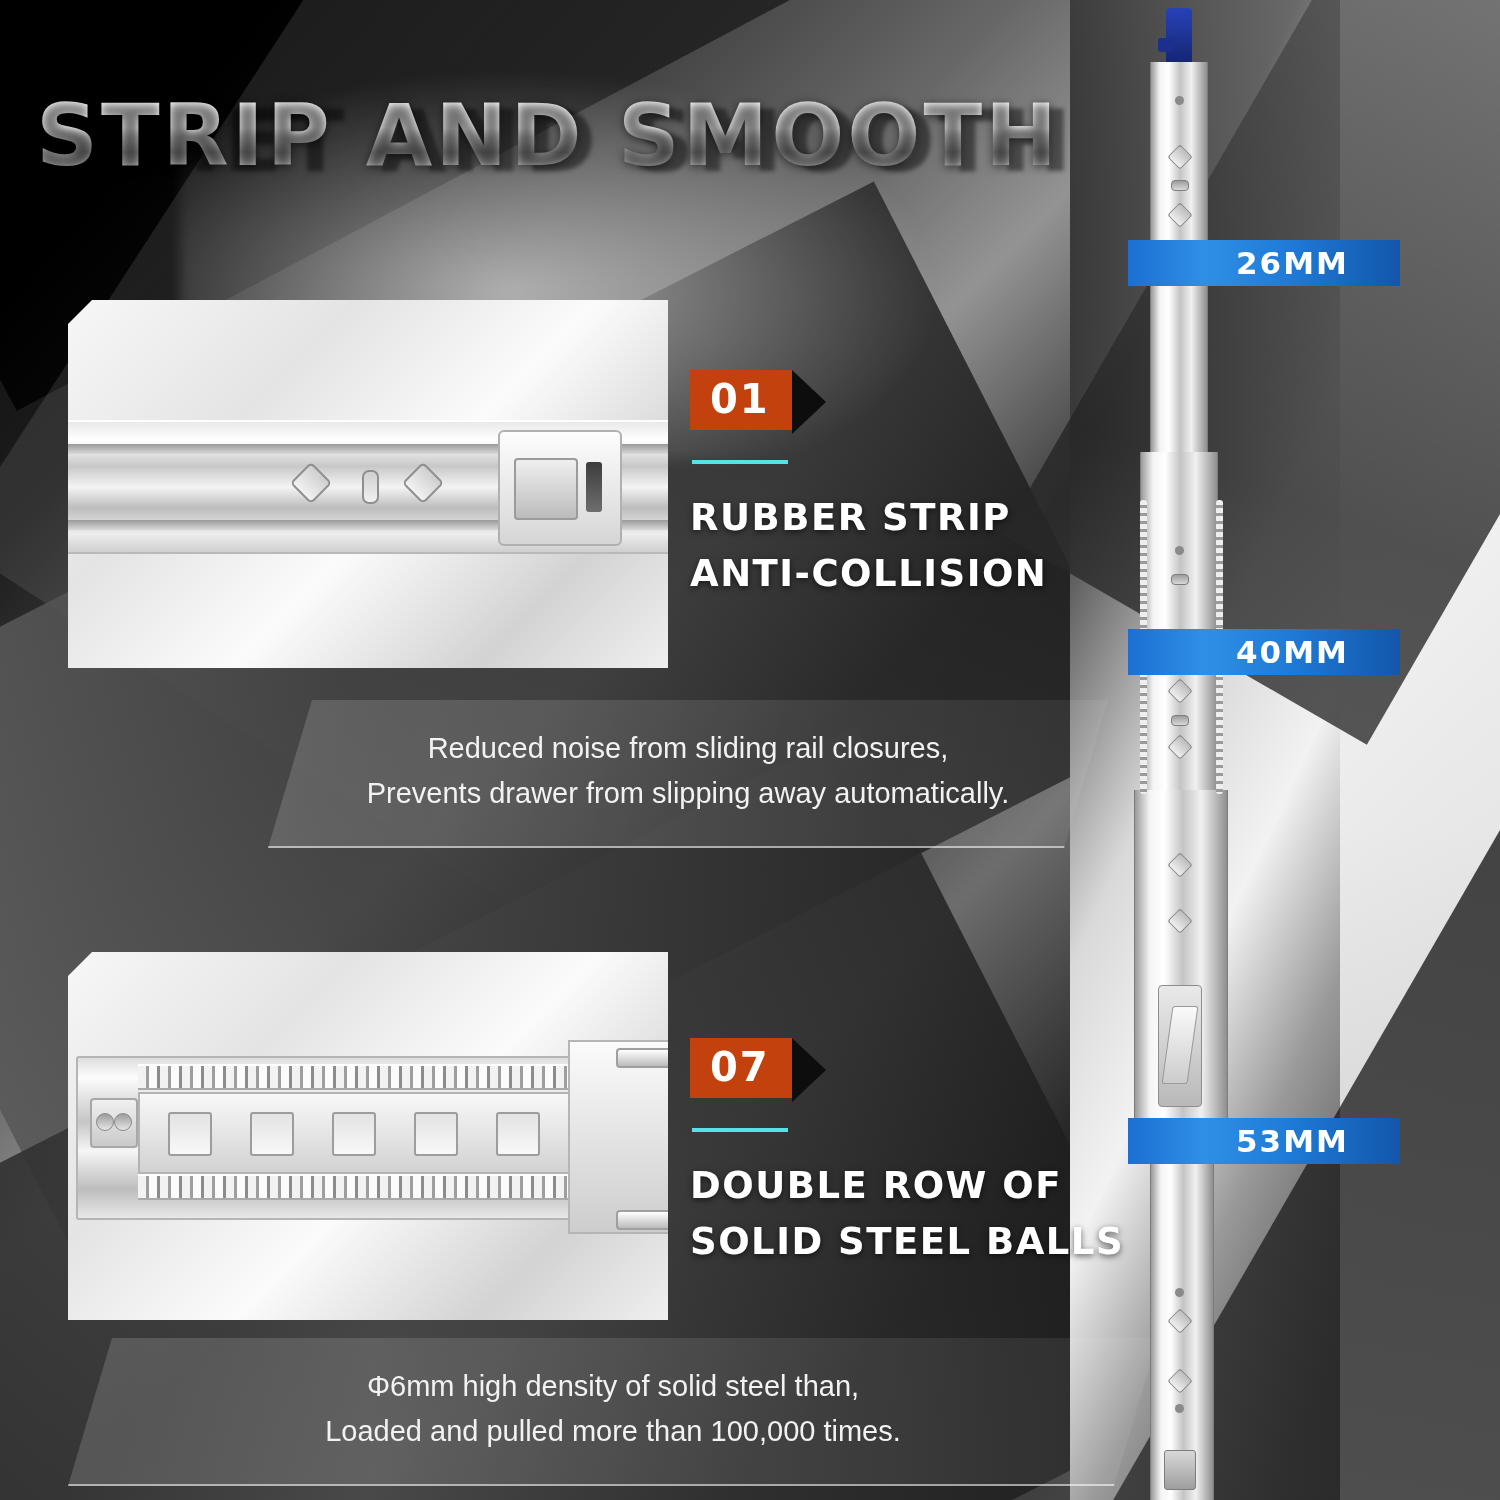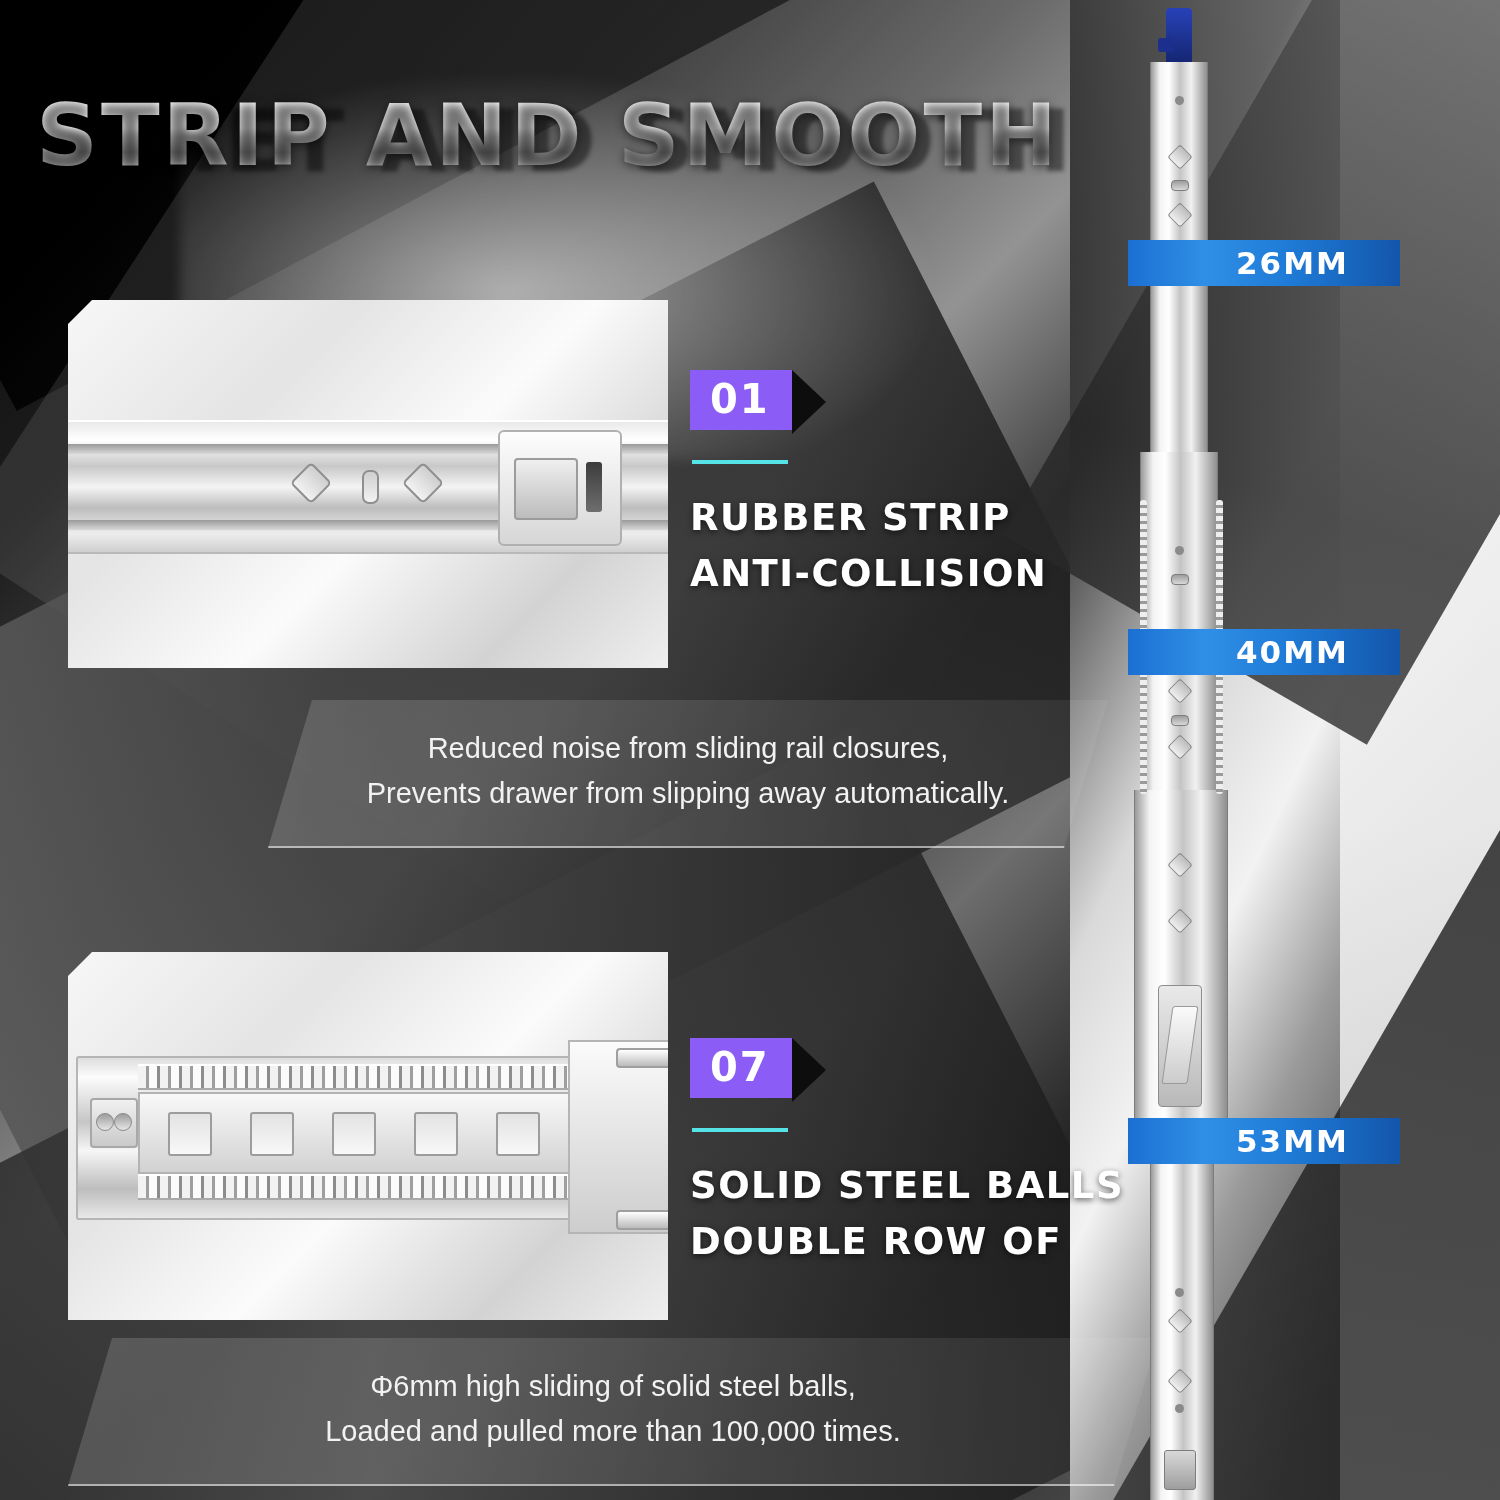--- a/index.html
+++ b/index.html
@@ -264,21 +264,21 @@
     border-radius: 50%;
     background: linear-gradient(180deg, #9c9c9c, #e6e6e6);
     border: 1px solid #8a8a8a;
   }
 
   
   .callout { position: absolute; }
   .num-tag {
     position: relative;
     display: inline-block;
-    background: #8b5cf6;
+    background: #c2410c;
     color: #fff;
     font-size: 40px;
     font-weight: 700;
     font-family: "DejaVu Sans", sans-serif;
     letter-spacing: 2px;
     padding: 6px 22px 8px 20px;
   }
   .num-tag::after {
     content: "";
     position: absolute;
@@ -498,26 +498,26 @@
     <div class="rail2-tab" style="top:258px;"></div>
     <div class="rail2-left-holes">
       <div class="lh" style="left:4px;"></div>
       <div class="lh" style="left:22px;"></div>
     </div>
   </div>
 
   <div class="callout" style="left:690px; top:1038px;">
     <div class="num-tag">07</div>
     <div class="rule"></div>
+    <div class="callout-title">DOUBLE ROW OF</div>
     <div class="callout-title">SOLID STEEL BALLS</div>
-    <div class="callout-title">DOUBLE ROW OF</div>
   </div>
 
   <div class="desc desc-2">
-    <div>Φ6mm high sliding of solid steel balls,</div>
+    <div>Φ6mm high density of solid steel than,</div>
     <div>Loaded and pulled more than 100,000 times.</div>
   </div>
 
   <div class="rail-col">
     <div class="blue-tip"></div>
 
     <div class="seg seg-top"></div>
     <div class="seg seg-mid"></div>
     <div class="seg seg-low"></div>
     <div class="seg seg-bot"></div>

